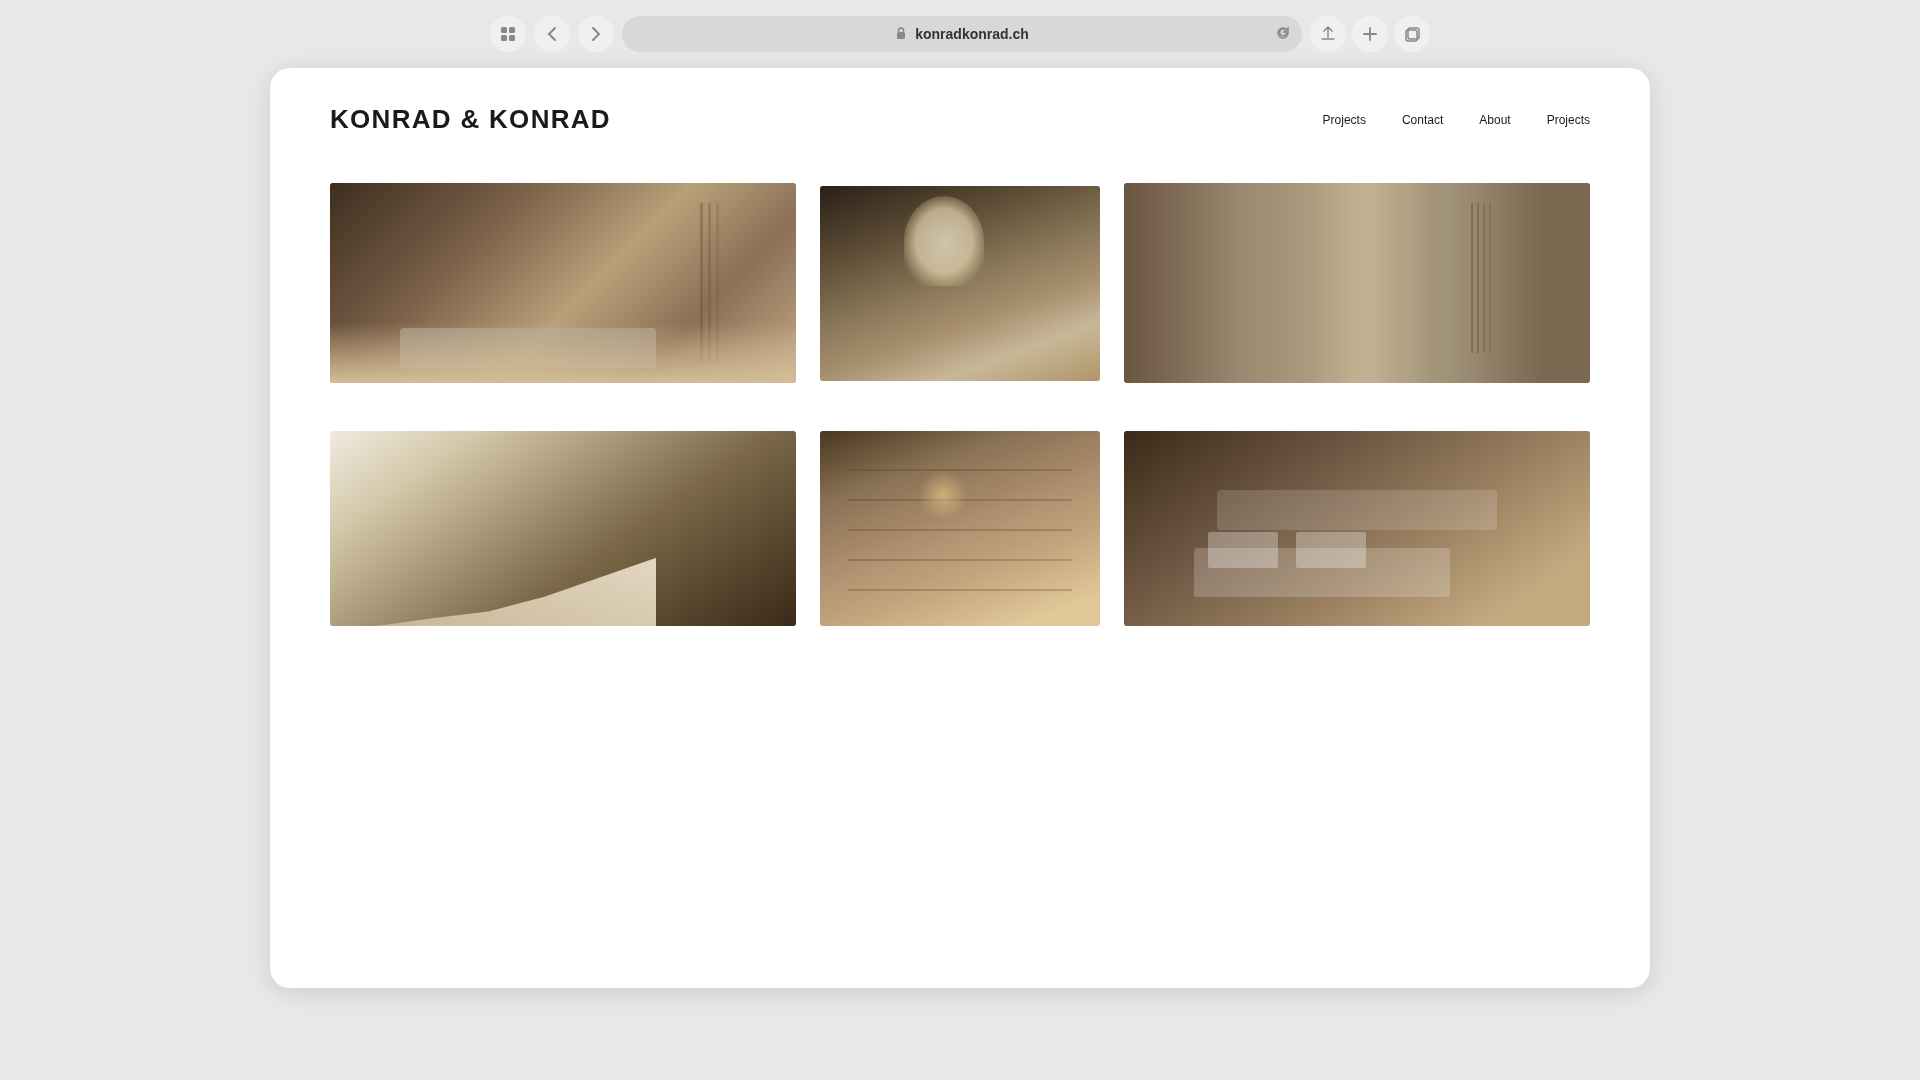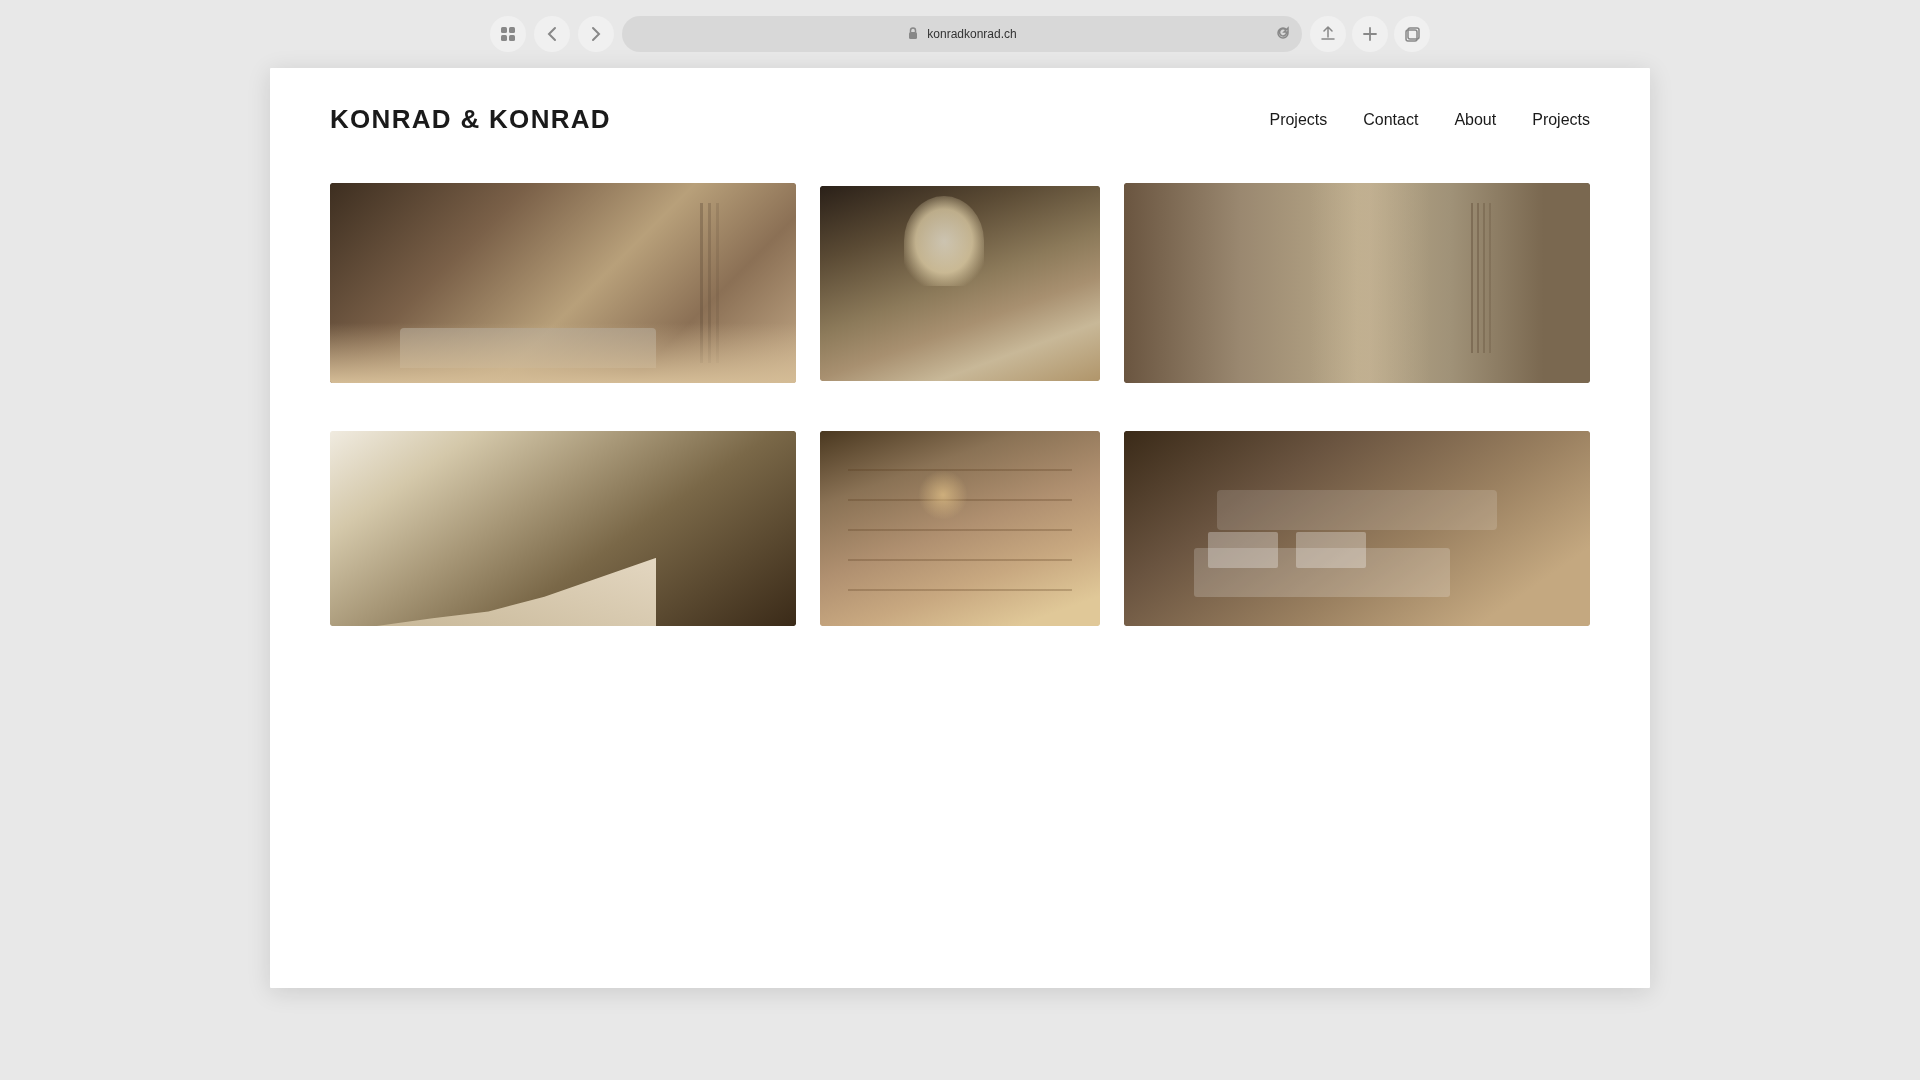--- a/index.html
+++ b/index.html
@@ -49,42 +49,43 @@
       padding: 0 16px;
       position: relative;
     }
 
     .address-bar .lock-icon {
       color: #666;
       font-size: 12px;
     }
 
     .address-bar .url-text {
-      font-size: 12px;
+      font-size: 14px;
       color: #333;
+      font-weight: bold;
     }
 
     .address-bar .reload-icon {
       position: absolute;
       right: 12px;
       color: #666;
       font-size: 14px;
     }
 
     .browser-right-btns {
       display: flex;
       gap: 6px;
     }
 
     
     .browser-window {
       width: 1380px;
       min-height: 920px;
       background: #ffffff;
-      border-radius: 1px;
+      border-radius: 20px;
       box-shadow: 0 4px 24px rgba(0,0,0,0.12);
       overflow: hidden;
     }
 
     
     .site-header {
       display: flex;
       align-items: center;
       justify-content: space-between;
       padding: 36px 60px 28px 60px;
@@ -98,21 +99,21 @@
       text-transform: uppercase;
     }
 
     .site-nav {
       display: flex;
       gap: 36px;
       align-items: center;
     }
 
     .nav-item {
-      font-size: 16px;
+      font-size: 12px;
       color: #1a1a1a;
       text-decoration: none;
       cursor: pointer;
       font-weight: 400;
     }
 
     
     .gallery-section {
       padding: 20px 60px 40px 60px;
     }

